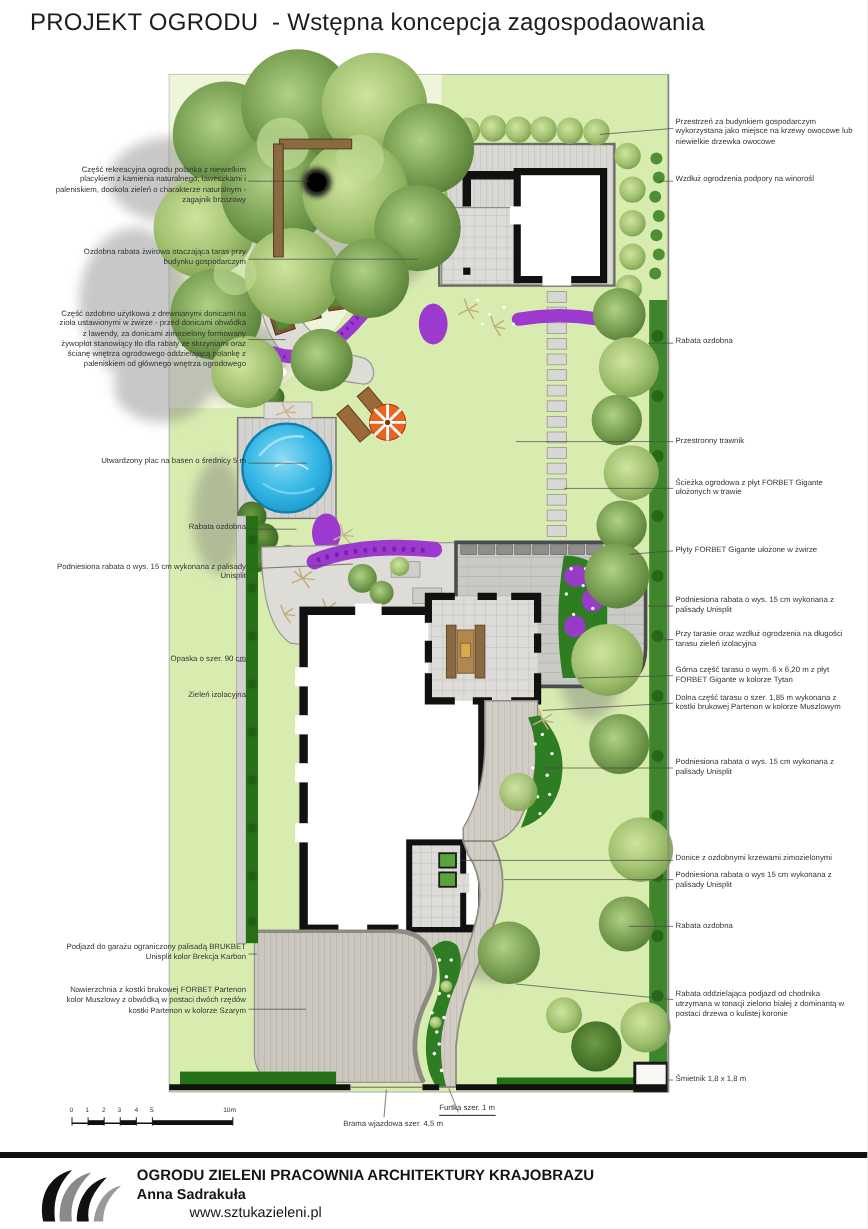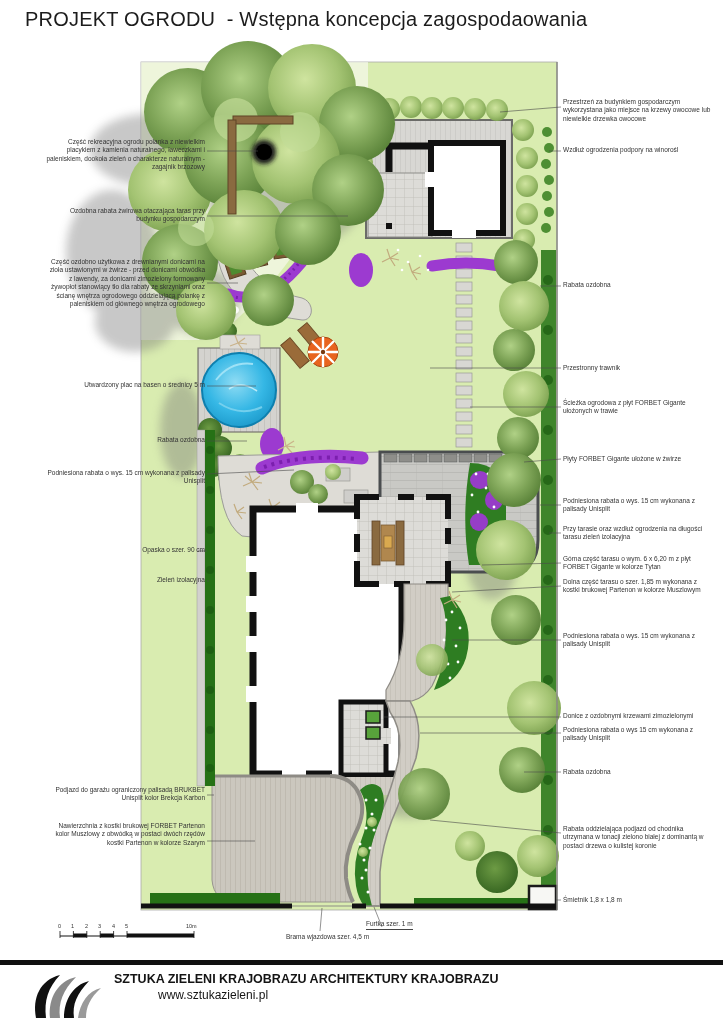--- a/index.html
+++ b/index.html
@@ -534,18 +534,19 @@
 
   <div class="footer-bar"></div>
   <div class="footer">
     <svg width="74" height="48" viewBox="0 0 74 48">
       <path d="M6,46 C2,26 10,8 30,3 C18,16 14,28 16,46 Z" fill="#101010"></path>
       <path d="M20,46 C18,26 28,9 46,5 C33,18 28,31 30,46 Z" fill="#8a8a8a"></path>
       <path d="M34,46 C34,28 43,13 59,9 C47,22 42,32 44,46 Z" fill="#101010"></path>
       <path d="M48,46 C50,31 58,19 71,16 C60,26 56,35 56,46 Z" fill="#9a9a9a"></path>
     </svg>
     <div class="footer-text">
-      <div class="studio">SZTUKA ZIELENI KRAJOBRAZU ARCHITEKTURY KRAJOBRAZU</div>
+      <div class="studio">OGRODU ZIELENI PRACOWNIA ARCHITEKTURY KRAJOBRAZU</div>
+      <div class="author">Anna Sadrakuła</div>
       <div class="site">www.sztukazieleni.pl</div>
     </div>
   </div>
 
 </div>
 
 </body></html>

